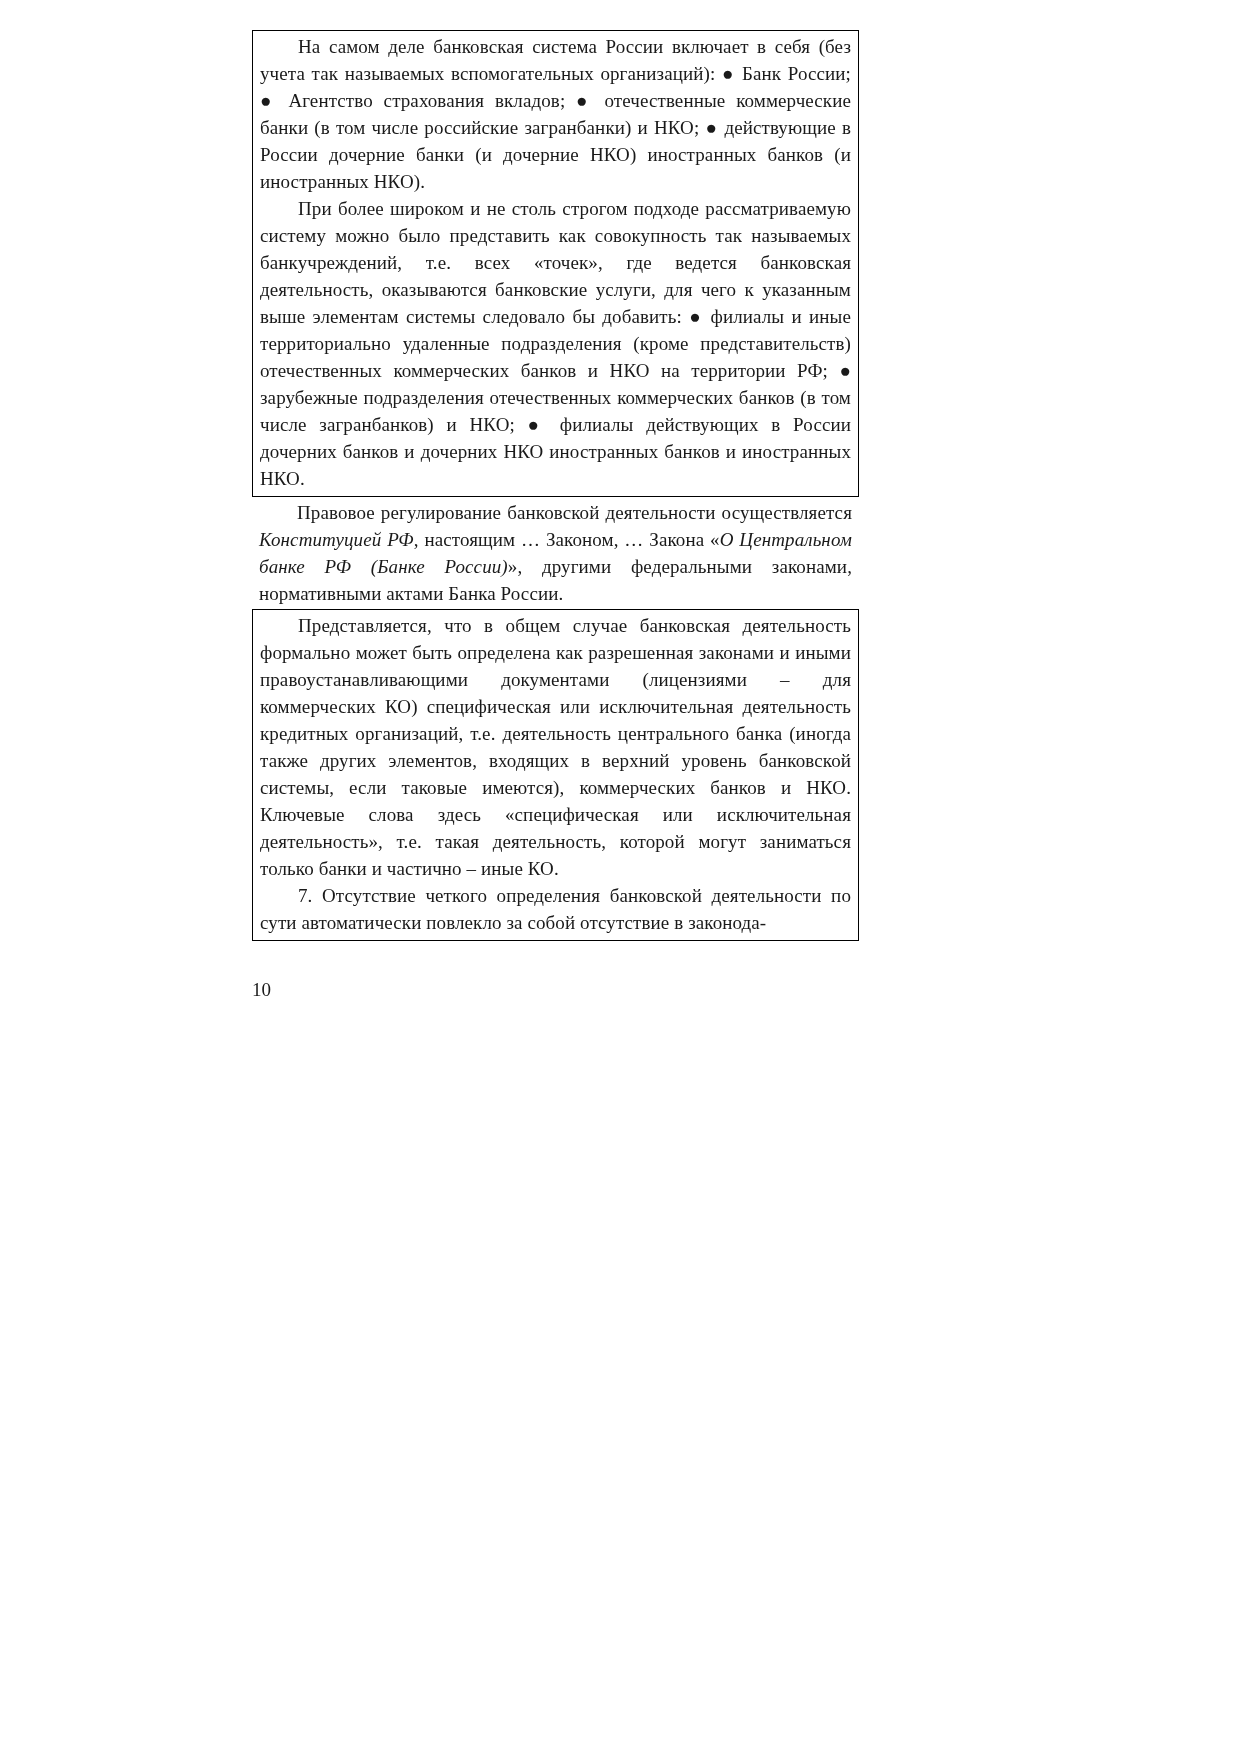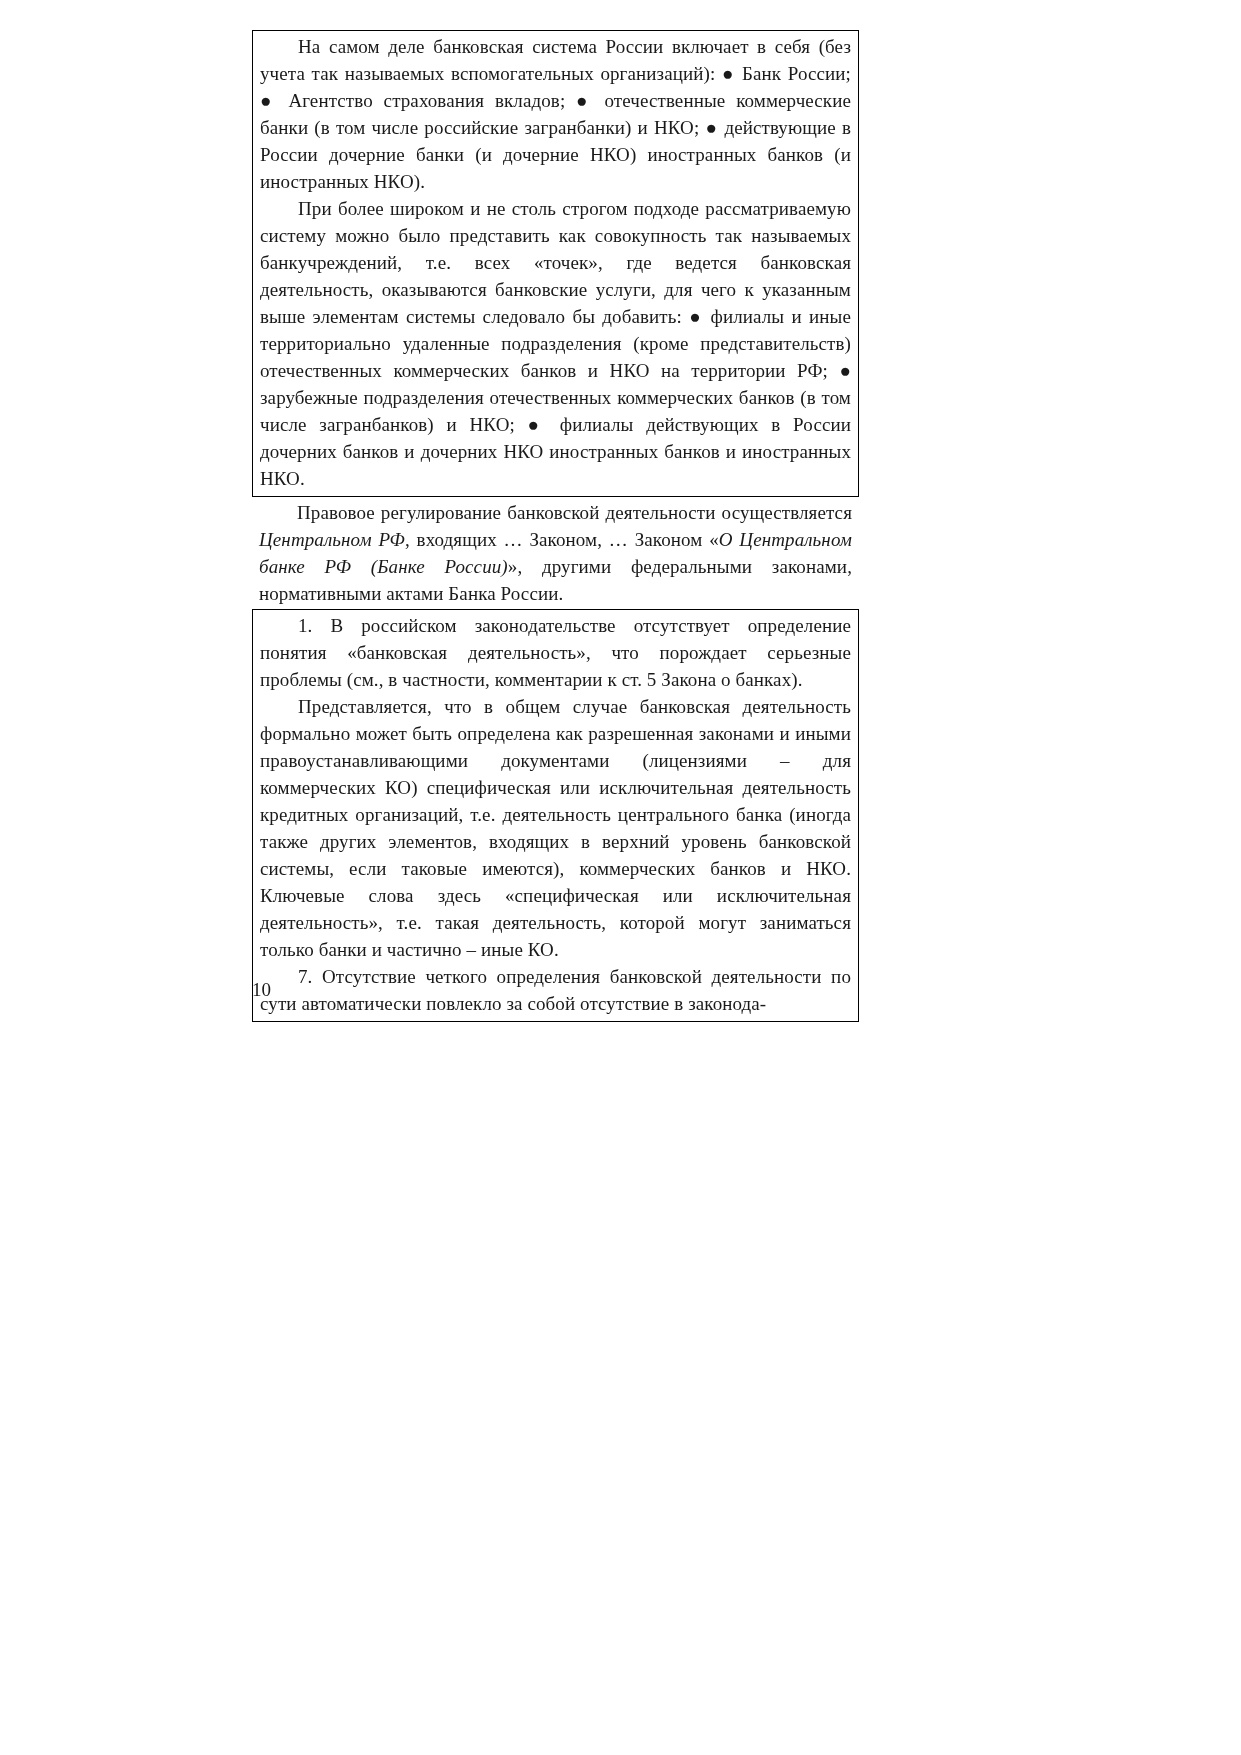--- a/index.html
+++ b/index.html
@@ -57,25 +57,24 @@
 <div class="page">
 
   <div class="text-column">
 
     <div class="framed-block">
       <p class="body-par">На самом деле банковская система России включает в себя (без учета так называемых вспомогательных организаций): ● Банк России; ● Агентство страхования вкладов; ● отечественные коммерческие банки (в том числе российские загранбанки) и НКО; ● действующие в России дочерние банки (и дочерние НКО) иностранных банков (и иностранных НКО).</p>
       <p class="body-par">При более широком и не столь строгом подходе рассматриваемую систему можно было представить как совокупность так называемых банкучреждений, т.е. всех «точек», где ведется банковская деятельность, оказываются банковские услуги, для чего к указанным выше элементам системы следовало бы добавить: ● филиалы и иные территориально удаленные подразделения (кроме представительств) отечественных коммерческих банков и НКО на территории РФ; ● зарубежные подразделения отечественных коммерческих банков (в том числе загранбанков) и НКО; ● филиалы действующих в России дочерних банков и дочерних НКО иностранных банков и иностранных НКО.</p>
     </div>
 
     <div class="plain-block">
-      <p class="body-par"><span>Правовое регулирование банковской деятельности осуществляется </span><i>Центральном РФ</i><span>, входящих … Законом, … Законом «</span><i>О Центральном банке РФ (Банке России)</i><span>», другими федеральными законами, нормативными актами Банка России.</span></p>
+      <p class="body-par"><span>Правовое регулирование банковской деятельности осуществляется </span><i>Конституцией РФ</i><span>, настоящим … Законом, … Закона «</span><i>О Центральном банке РФ (Банке России)</i><span>», другими федеральными законами, нормативными актами Банка России.</span></p>
     </div>
 
     <div class="framed-block">
-      <p class="body-par">1. В российском законодательстве отсутствует определение понятия «банковская деятельность», что порождает серьезные проблемы (см., в частности, комментарии к ст. 5 Закона о банках).</p>
       <p class="body-par">Представляется, что в общем случае банковская деятельность формально может быть определена как разрешенная законами и иными правоустанавливающими документами (лицензиями – для коммерческих КО) специфическая или исключительная деятельность кредитных организаций, т.е. деятельность центрального банка (иногда также других элементов, входящих в верхний уровень банковской системы, если таковые имеются), коммерческих банков и НКО. Ключевые слова здесь «специфическая или исключительная деятельность», т.е. такая деятельность, которой могут заниматься только банки и частично – иные КО.</p>
       <p class="body-par">7. Отсутствие четкого определения банковской деятельности по сути автоматически повлекло за собой отсутствие в законода-</p>
     </div>
 
   </div>
 
   <div class="page-number">10</div>
 
 </div>
 

